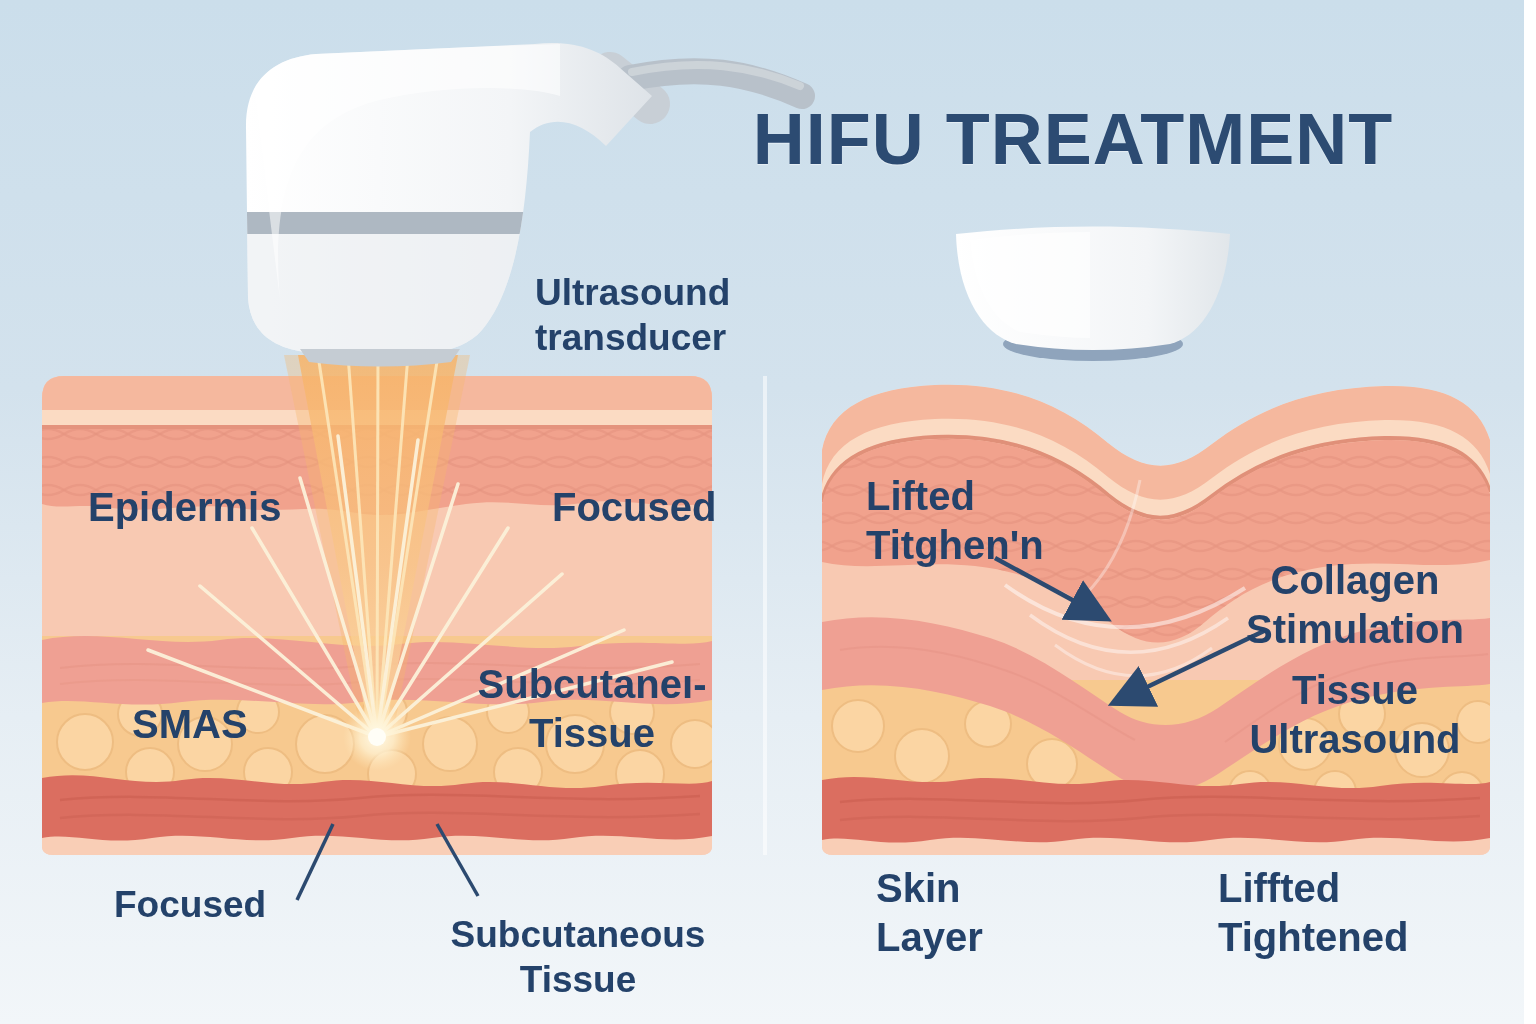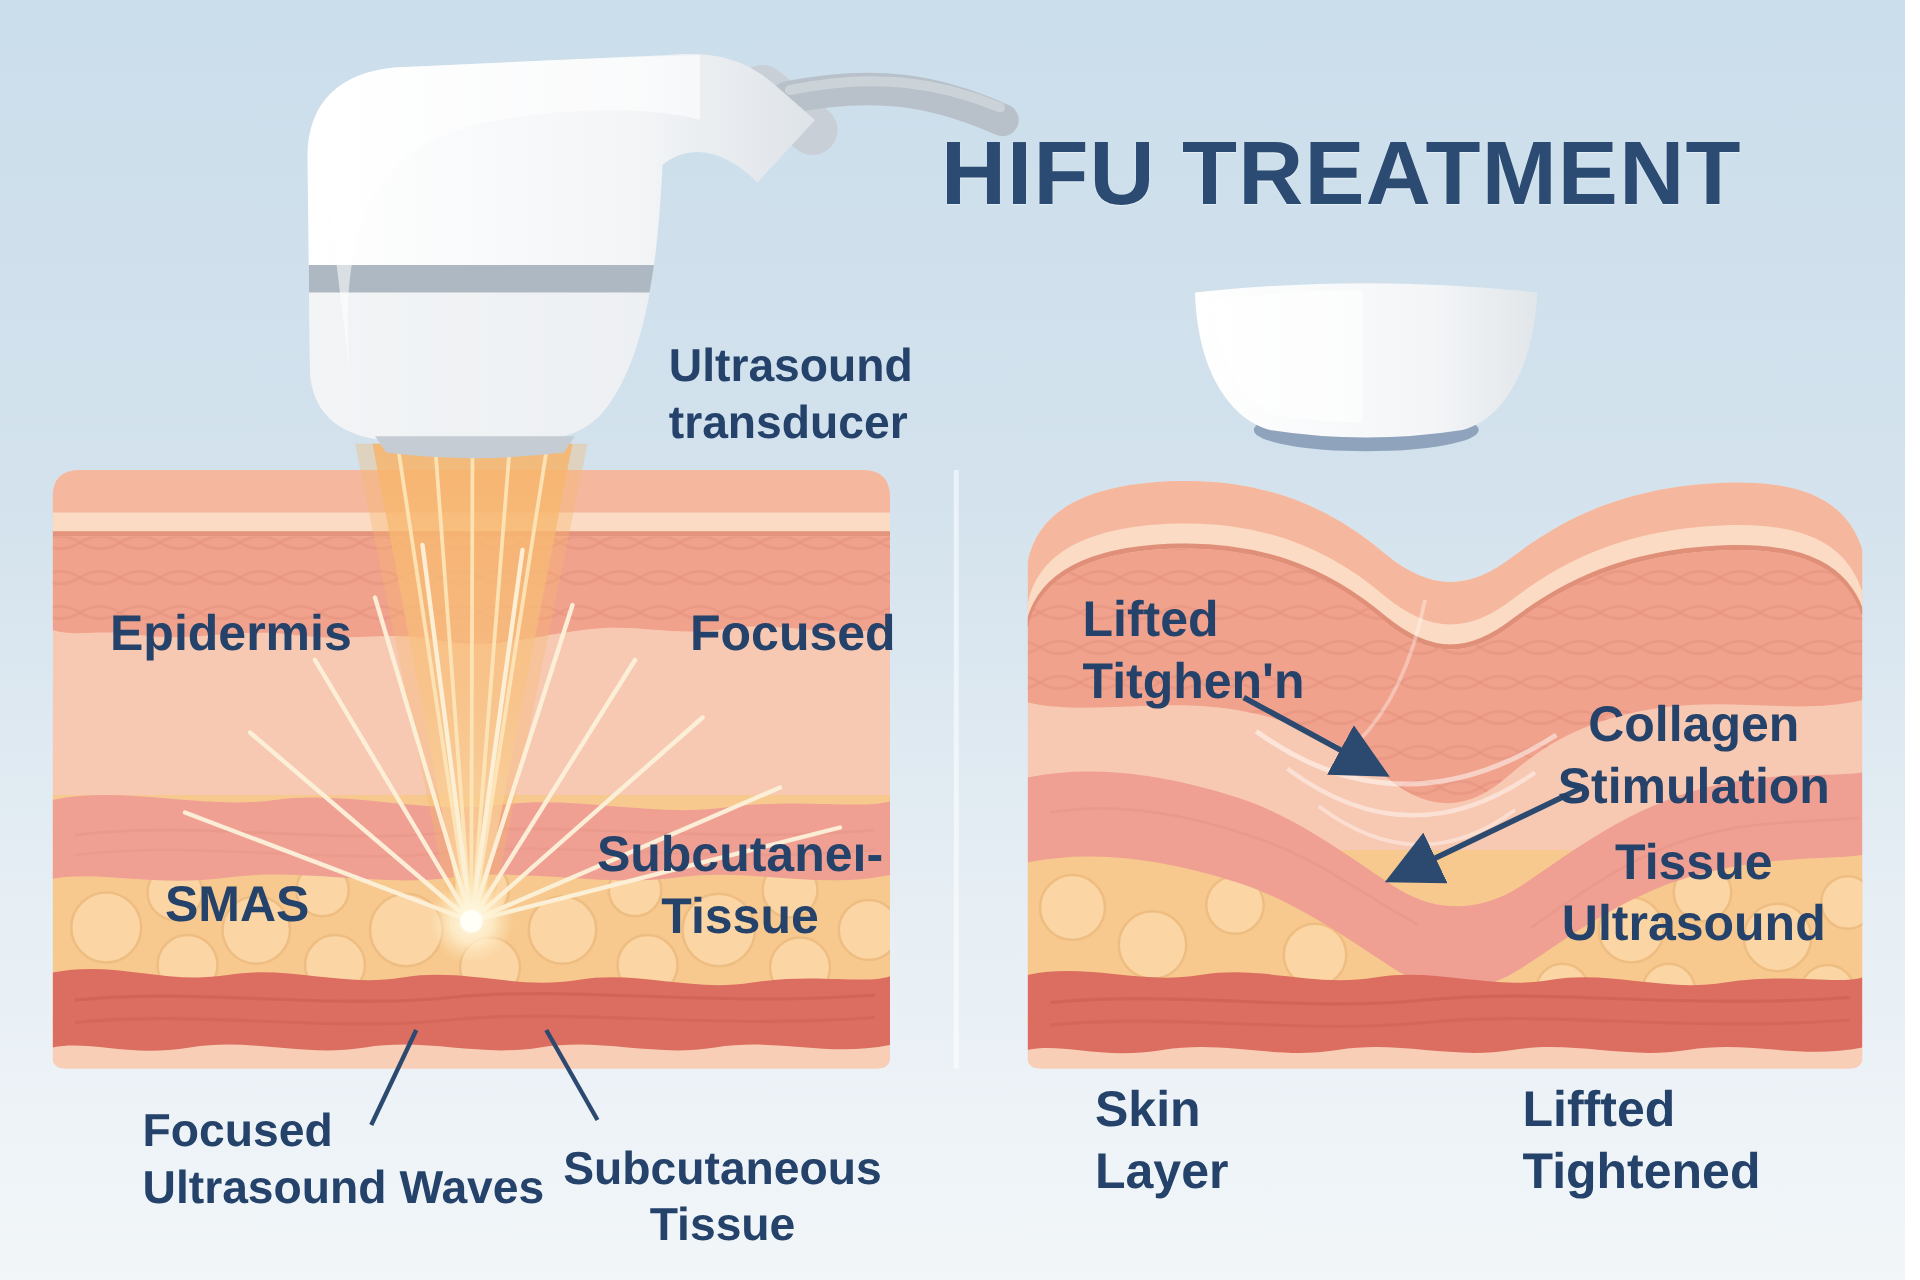--- a/index.html
+++ b/index.html
@@ -217,21 +217,20 @@
 <div class="lbl layer-lbl" style="left:552px;top:483px;">Focused</div>
 <div class="lbl layer-lbl" style="left:86px;top:700px;margin-left:46px;">SMAS</div>
 
 <div class="lbl layer-lbl center" style="left:462px;top:660px;width:260px;">
   <span>Subcutaneı-</span>
   <span>Tissue</span>
 </div>
 
 <div class="lbl callout-lbl" style="left:114px;top:862px;">
   <span>Focused</span>
-  <span>Ultrasound Waves</span>
 </div>
 
 <div class="lbl callout-lbl center" style="left:448px;top:892px;width:260px;">
   <span>Subcutaneous</span>
   <span>Tissue</span>
 </div>
 
 <div class="lbl layer-lbl" style="left:866px;top:472px;">
   <span>Lifted</span>
   <span>Titghen'n</span>

